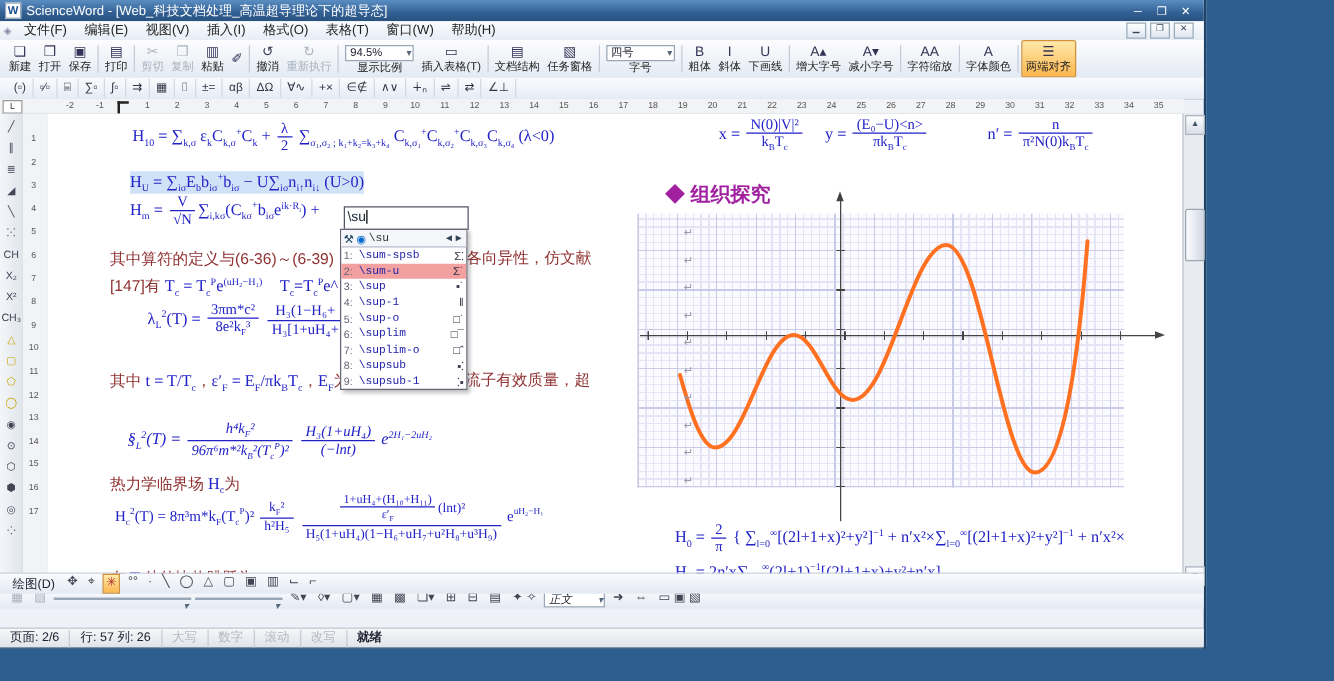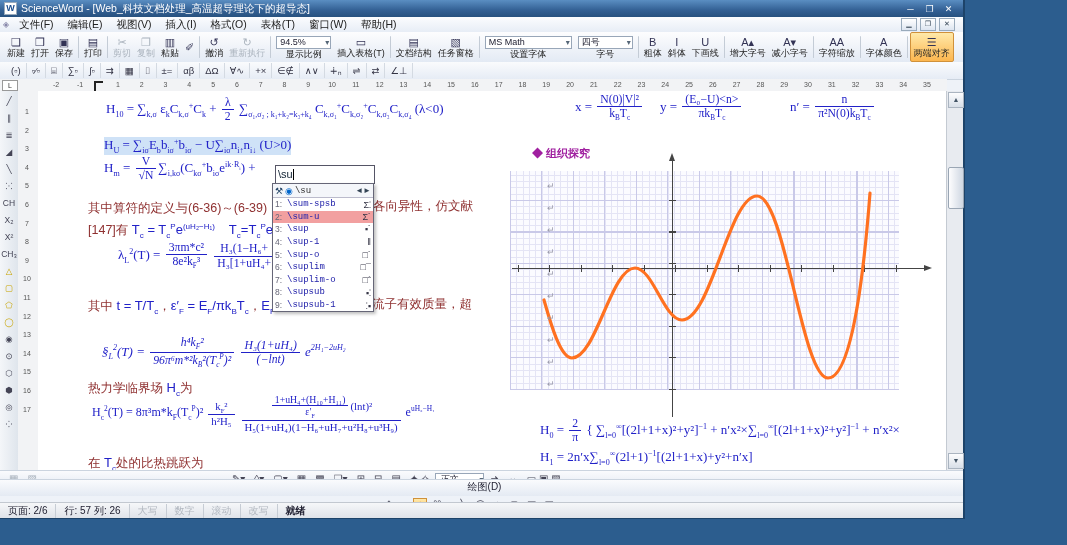--- a/index.html
+++ b/index.html
@@ -64,28 +64,28 @@
   .vscroll{position:absolute;right:0;top:0;width:16px;height:379px;background:#e8ebf0;border-left:1px solid #c4cad2;}
   .vs-btn{position:absolute;left:1px;width:14px;height:14px;background:linear-gradient(#fdfdfe,#d8dfe8);
     border:1px solid #aab4c0;font-size:7px;text-align:center;line-height:13px;color:#456;}
   .vs-up{top:1px;} .vs-down{bottom:1px;}
   .vs-thumb{position:absolute;left:1px;top:76px;width:14px;height:40px;background:linear-gradient(90deg,#fdfdfe,#cfd7e2);
     border:1px solid #9aa6b4;border-radius:2px;}
   
   .doc-line{position:absolute;white-space:nowrap;}
   .math{font-family:"Liberation Serif",serif;color:#2121c8;font-size:13px;}
   .seg-t{color:#8f3030;font-size:12.5px;}
-  .seg-m{font-family:Liberation Sans, sans-serif;color:#2121c8;font-size:13px;}
+  .seg-m{font-family:Liberation Serif, serif;color:#2121c8;font-size:13px;}
   .para{color:#8f3030;font-size:12.5px;}
   sup,sub{font-size:0.62em;}
   .fr{display:inline-flex;flex-direction:column;vertical-align:middle;text-align:center;margin:0 2px;font-size:0.9em;}
   .fn{display:block;padding:0 3px;border-bottom:1px solid currentColor;line-height:1.15;}
   .fd{display:block;padding:0 3px;line-height:1.15;}
   .hl-sel{background:#cfe2f7;}
-  .heading{color:#a020a0;font-size:11px;font-weight:bold;}
+  .heading{color:#a020a0;font-size:16px;font-weight:bold;}
   
   .editbox{position:absolute;left:237px;top:74px;width:96px;height:17px;background:#fff;border:1px solid #556;
     font-size:11px;line-height:16px;padding-left:2px;color:#123;}
   .caret{display:inline-block;width:1px;height:11px;background:#000;vertical-align:-2px;}
   .dropdown{position:absolute;left:234px;top:92px;width:100px;background:#fff;border:1px solid #667;
     box-shadow:2px 2px 3px rgba(0,0,0,.25);font-size:9.5px;z-index:30;}
   .dd-head{display:flex;align-items:center;height:13px;border-bottom:1px solid #bbc;background:#f4f6fa;padding:0 2px;gap:2px;}
   .dd-tool{color:#246;font-size:9px;} .dd-help{color:#06c;font-size:9px;}
   .dd-q{color:#333;font-family:"Liberation Mono",monospace;font-size:9px;}
   .dd-arrows{margin-left:auto;color:#345;font-size:8px;}
@@ -117,22 +117,22 @@
   
   .btoolbar1{position:absolute;left:0;top:470px;right:0;height:16px;background:linear-gradient(#fafbfd,#e4eaf3);
     display:flex;align-items:center;border-top:1px solid #cbd4df;padding-left:6px;gap:3px;font-size:10px;}
   .bb{padding:0 3px;color:#445;line-height:14px;}
   .bb.dis{color:#aab3bd;}
   .bbv{display:none;font-style:italic;}
   .combo1 .bbv,.combo2 .bbv,.combo3 .bbv{display:inline-block;background:#fff;border:1px solid #98a6b8;
     font-size:9px;line-height:11px;padding:0 10px 0 3px;position:relative;color:#223;vertical-align:middle;}
   .combo1 .bbv{min-width:95px;} .combo2 .bbv{min-width:55px;} .combo3 .bbv{min-width:34px;}
   .combo1 .bbv:after,.combo2 .bbv:after,.combo3 .bbv:after{content:"▾";position:absolute;right:1px;top:0;font-size:8px;color:#567;}
-  .drawbar{position:absolute;left:0;top:479px;right:0;height:16px;background:linear-gradient(#fafbfd,#e4eaf3);
-    display:flex;align-items:center;border-top:1px solid #cbd4df;padding-left:6px;gap:4px;font-size:10px;flex-direction:column;}
+  .drawbar{position:absolute;left:0;top:458px;right:0;height:16px;background:linear-gradient(#fafbfd,#e4eaf3);
+    display:flex;align-items:center;border-top:1px solid #cbd4df;padding-left:6px;gap:4px;font-size:10px;}
   .db{padding:0 2px;color:#445;line-height:14px;}
   .db.act{background:linear-gradient(#ffe9a9,#fcb64f);border:1px solid #d0913a;color:#a33;}
   .draw-label{font-size:10px;color:#223;padding:0 4px;}
   
   .statusbar{position:absolute;left:0;top:502px;right:0;height:15px;background:linear-gradient(#f6f7f9,#dfe3e9);
     display:flex;align-items:center;font-size:10px;color:#223;border-top:1px solid #c2c8d0;}
   .sb{padding:0 8px;border-right:1px solid #c6ccd4;line-height:14px;white-space:nowrap;}
   .sb.dis{color:#b2b8c0;}
   .sb.ready{font-weight:bold;border-right:none;}
 </style>
@@ -247,24 +247,20 @@
         <span class="t1g">▤</span>
         <span class="t1l">文档结构</span>
       </span>
       <span class="t1 btn">
         <span class="t1g">▧</span>
         <span class="t1l">任务窗格</span>
       </span>
       <span class="t1 sep">
         <span class="t1g"></span>
         <span class="t1l"></span>
-      </span>
-      <span class="t1 combo wide">
-        <span class="t1v">MS Math</span>
-        <span class="t1l">设置字体</span>
       </span>
       <span class="t1 combo">
         <span class="t1v">四号</span>
         <span class="t1l">字号</span>
       </span>
       <span class="t1 sep">
         <span class="t1g"></span>
         <span class="t1l"></span>
       </span>
       <span class="t1 btn">

